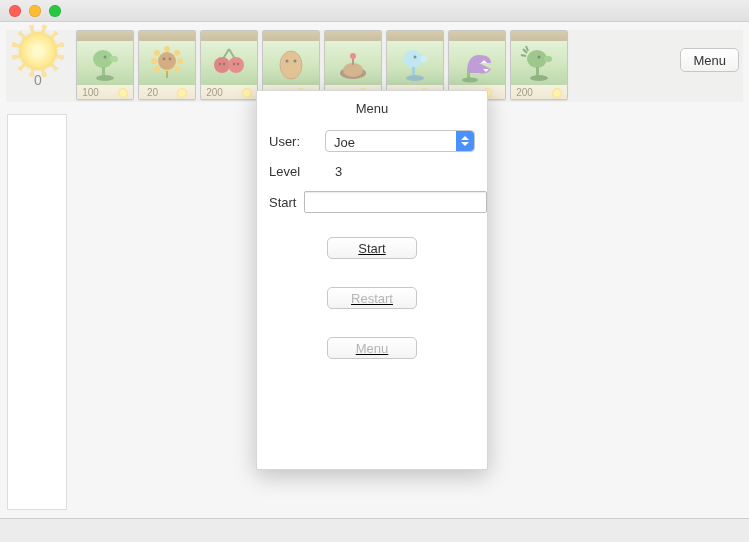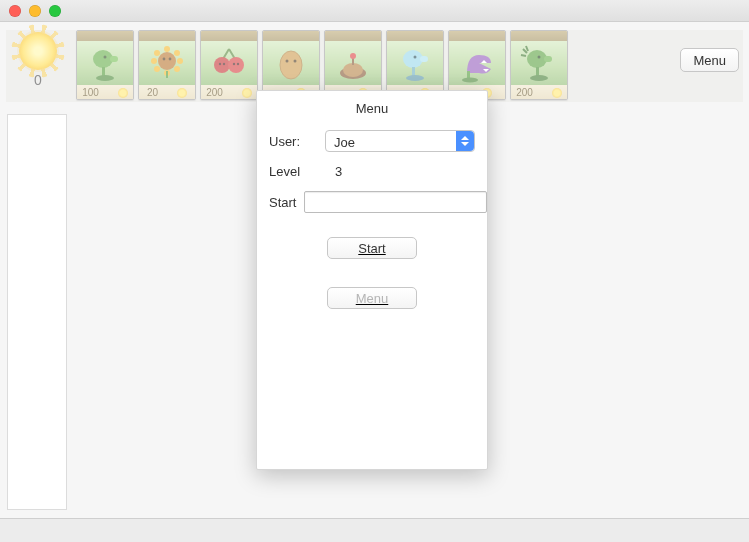--- a/index.html
+++ b/index.html
@@ -343,20 +343,23 @@
       <div class="lbl">Start</div>
       <input class="txt" type="text" value="" style="">
     </div>
 
 
     <div class="stack">
       <div class="btn wide">
           <span>Start</span>
         </div>
       <div class="btn wide disabled">
+          <span>Restart</span>
+        </div>
+      <div class="btn wide disabled">
           <span>Menu</span>
         </div>
     </div>
   </div>
 
 </div>
 
 <div class="statusbar"></div>
 
 </body></html>

